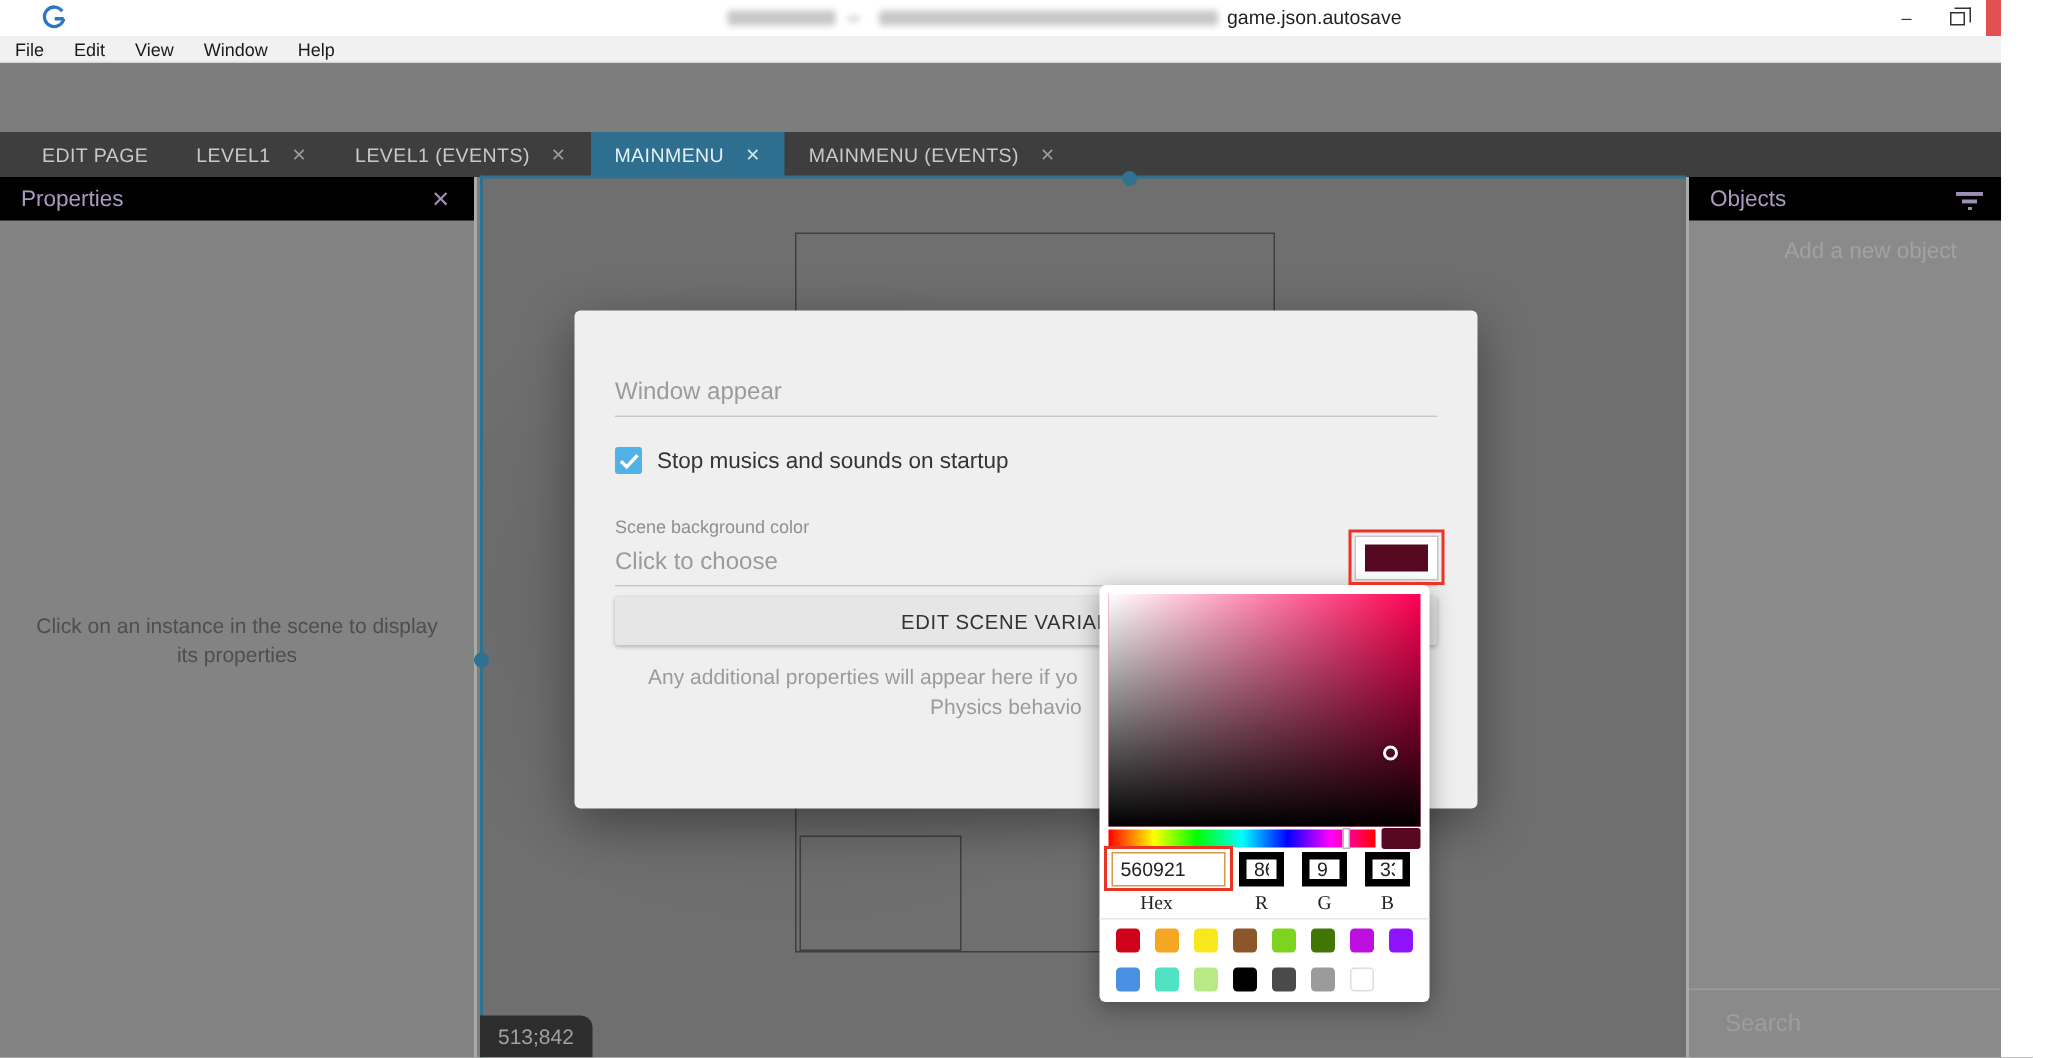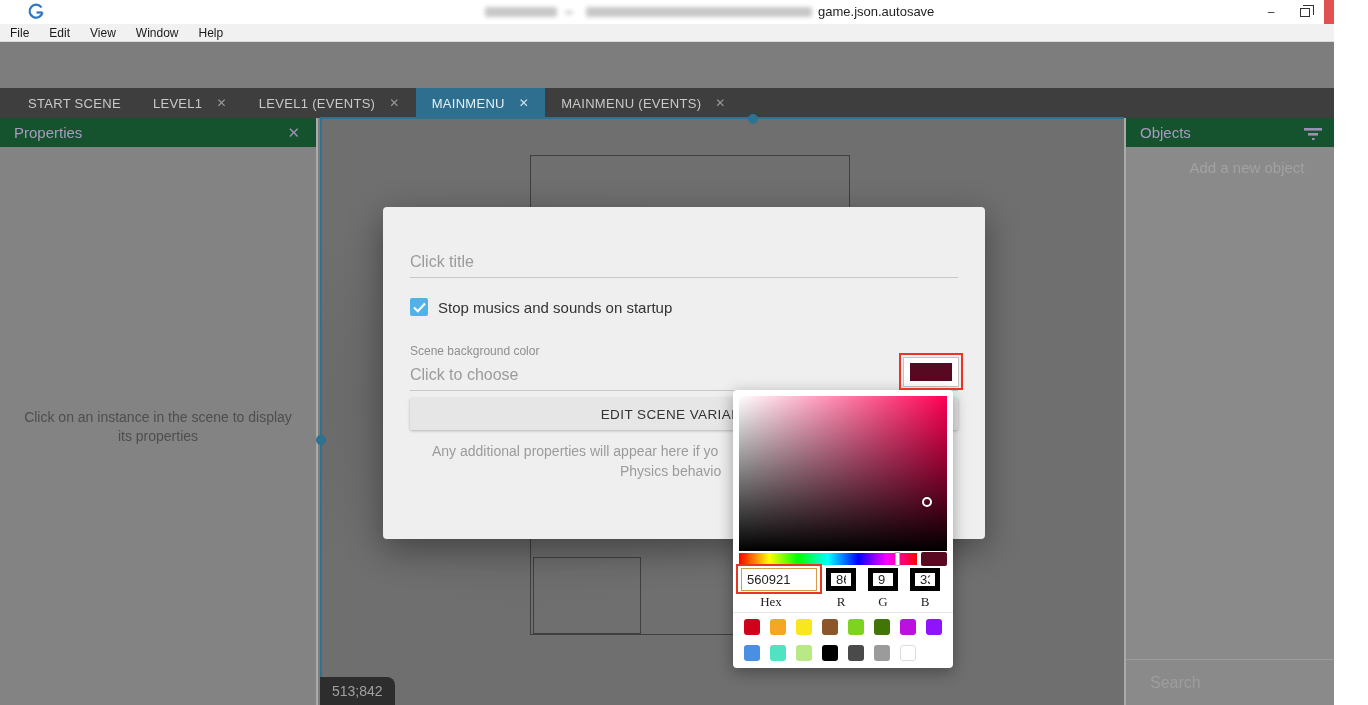--- a/index.html
+++ b/index.html
@@ -30,21 +30,21 @@
   
   .tabbar { left:0; top:88px; width:1368px; height:30px; background:#3e3e3e; display:flex; align-items:stretch; padding-left:12px; }
   .tab { display:flex; align-items:center; gap:14px; padding:0 16px; font-size:13px; letter-spacing:.3px; color:#c9c9c9; white-space:nowrap; }
   .tab .tab-close { font-size:12px; color:#9a9a9a; }
   .tab.active { background:#2e6f8f; color:#e3f0f6; }
   .tab.active .tab-close { color:#cfe3ec; }
 
   
   .panel-left { left:0; top:118px; width:318px; height:587px; background:#838383; border-right:2px solid #aaaaaa; }
   .panel-right { left:1124px; top:118px; width:244px; height:587px; background:#8a8a8a; border-left:2px solid #aaaaaa; }
-  .panel-header { position:absolute; left:0; top:0; right:0; height:29px; background:#14532d; display:flex; align-items:center; padding:0 14px; }
+  .panel-header { position:absolute; left:0; top:0; right:0; height:29px; background:#000000; display:flex; align-items:center; padding:0 14px; }
   .panel-title { font-size:15px; color:#a99bc0; flex:0 0 auto; }
   .panel-header .spacer { flex:1; }
   .panel-close { font-size:15px; color:#9d8fb3; padding:0 2px; }
   .empty-msg { position:absolute; left:0; top:290px; width:100%; text-align:center; font-size:14px; color:#4e4e4e; line-height:19px; }
   .add-object-row { position:absolute; left:0; top:29px; width:100%; height:40px; display:flex; align-items:center; }
   .add-object-label { flex:1; text-align:center; font-size:15px; color:#a2a2a2; padding-left:40px; }
   .plus-icon { width:40px; font-size:24px; font-weight:300; color:#111; text-align:center; }
   .search-row { position:absolute; left:0; bottom:0; width:100%; height:46px; border-top:1px solid #9b9b9b; display:flex; align-items:center; padding:0 16px 0 24px; }
   .search-input { flex:1; background:transparent; border:none; outline:none; font-size:16px; color:#3a3a3a; font-family:"Liberation Sans",sans-serif; }
   .search-input::placeholder { color:#9d9d9d; }
@@ -210,21 +210,21 @@
     </svg>
     <svg class="abs tb-icon" style="left:1330px;" viewBox="0 0 32 32">
       <circle cx="14" cy="13" r="10" fill="none" stroke="#1c4573" stroke-width="3"></circle>
       <path d="M21 20 L29 28" stroke="#1c4573" stroke-width="4"></path>
       <text x="14" y="17" font-size="9" font-family="Liberation Sans, sans-serif" font-weight="bold" fill="#1c4573" text-anchor="middle">1:1</text>
     </svg>
   </div>
 
   <div class="abs tabbar">
     <div class="tab">
-        <span>START SCENE</span>
+        <span>EDIT PAGE</span>
       </div>
     <div class="tab">
         <span>LEVEL1</span>
         <span class="tab-close">✕</span>
       </div>
     <div class="tab">
         <span>LEVEL1 (EVENTS)</span>
         <span class="tab-close">✕</span>
       </div>
     <div class="tab active">
@@ -277,21 +277,21 @@
     <div class="search-row">
       <input class="search-input" placeholder="Search" style="">
       <svg width="22" height="22" viewBox="0 0 22 22">
         <circle cx="9" cy="9" r="6.5" fill="none" stroke="#4a4a4a" stroke-width="2"></circle>
         <path d="M14 14 L20 20" stroke="#4a4a4a" stroke-width="2.4"></path>
       </svg>
     </div>
   </div>
 
   <div class="abs dialog">
-    <div class="abs dlg-window-title">Click title</div>
+    <div class="abs dlg-window-title">Window appear</div>
     <div class="abs dlg-underline" style="left:27px;top:70px;width:548px;"></div>
 
     <div class="abs checkbox">
       <svg width="13" height="11" viewBox="0 0 13 11">
         <polyline points="1,5.5 4.8,9.2 12,1.5" fill="none" stroke="#fff" stroke-width="2.2"></polyline>
       </svg>
     </div>
     <div class="abs checkbox-label">Stop musics and sounds on startup</div>
 
     <div class="abs dlg-small-label">Scene background color</div>

